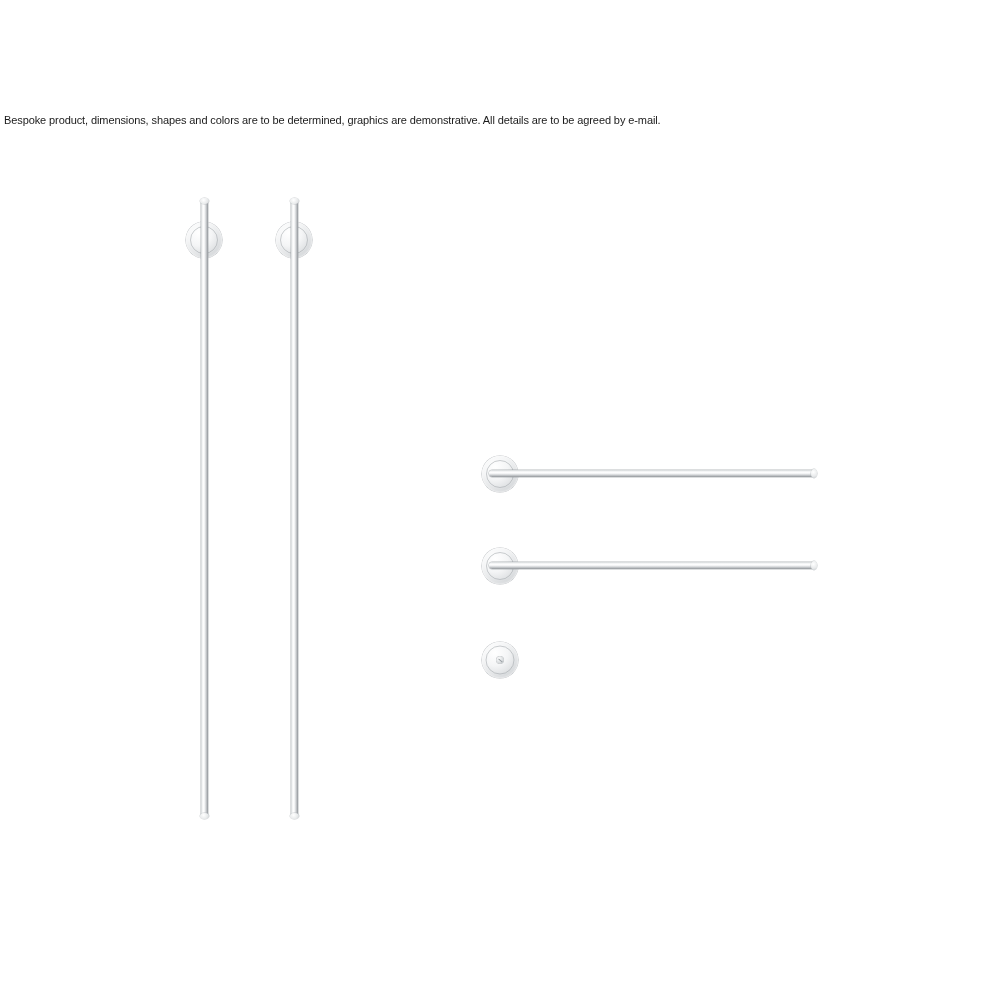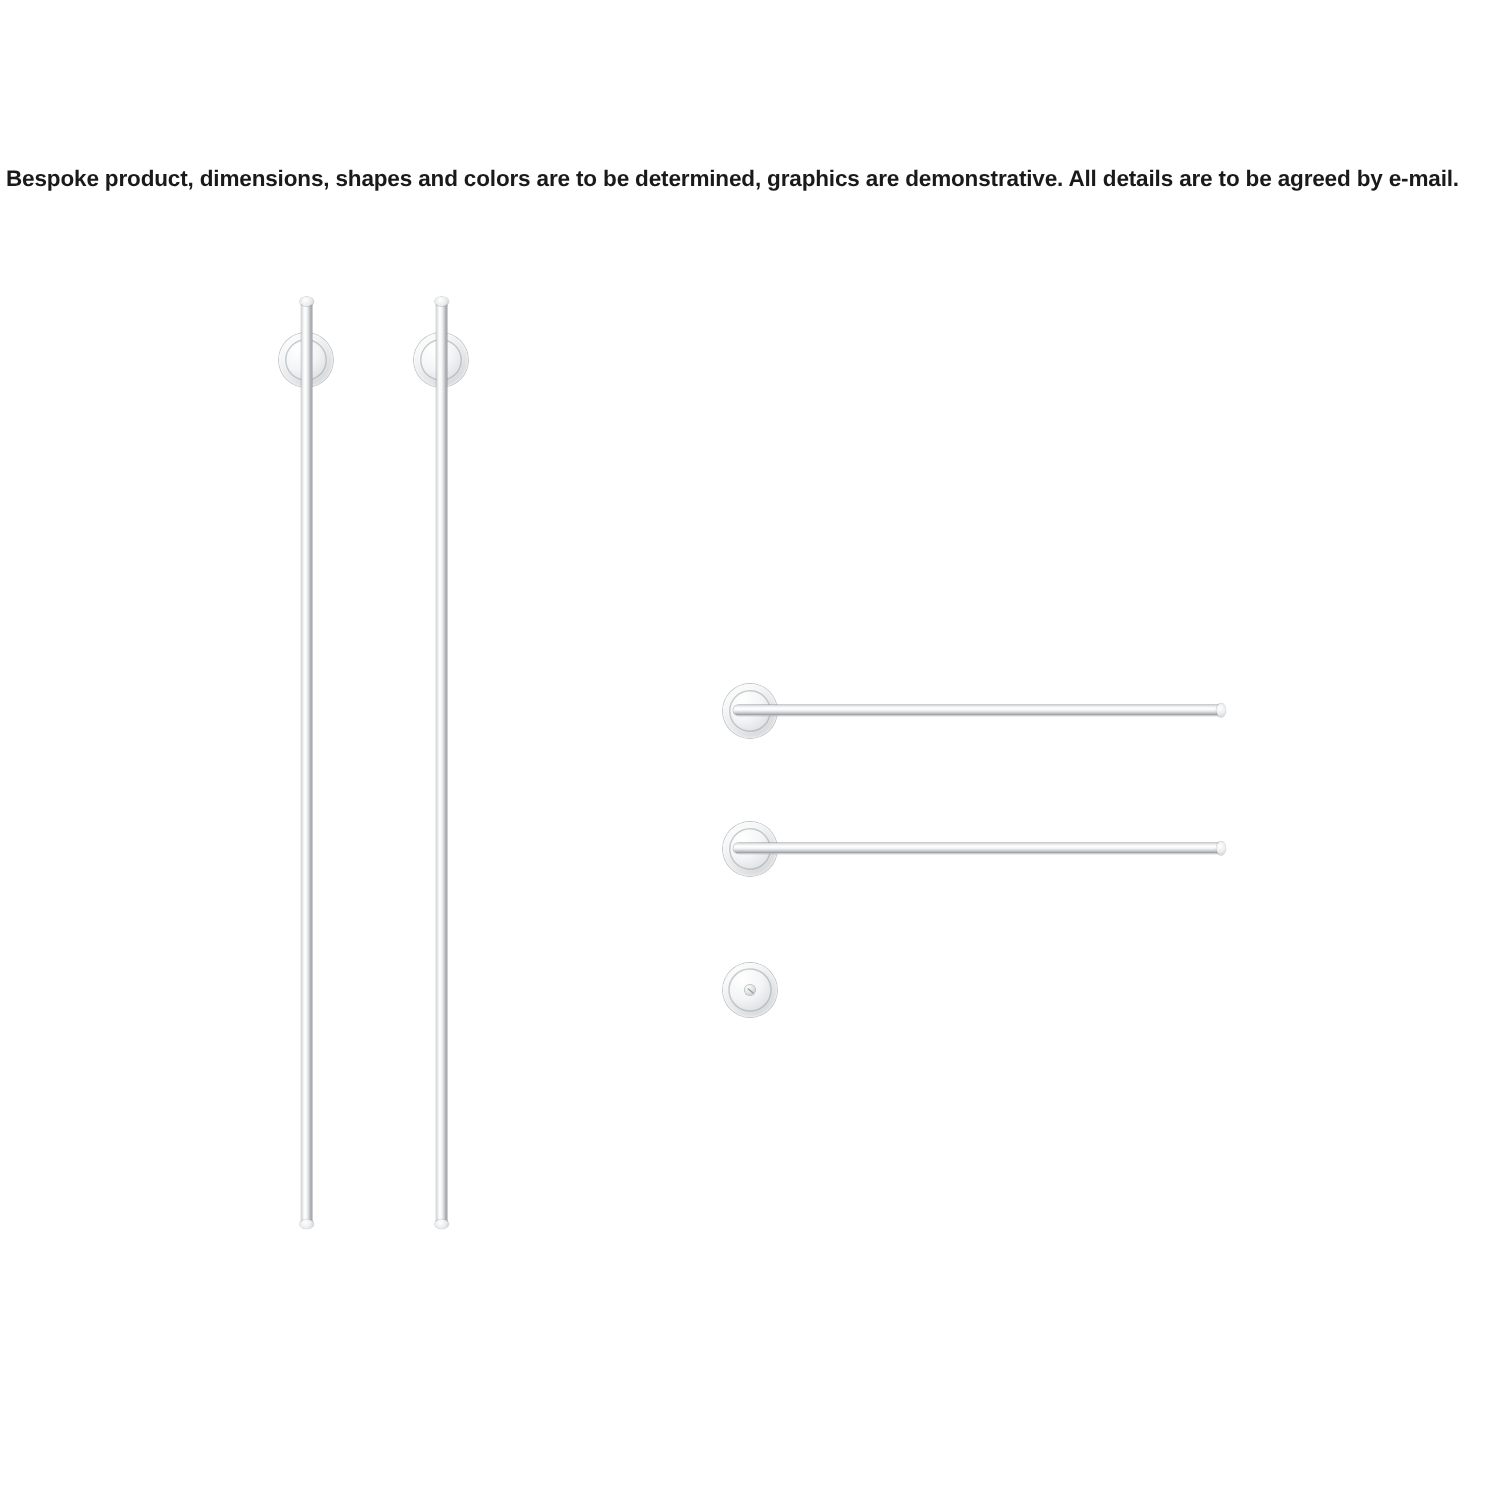--- a/index.html
+++ b/index.html
@@ -19,22 +19,22 @@
     left: 0;
     top: 0;
     width: 1000px;
     height: 1000px;
     background: #ffffff;
   }
   .disclaimer {
     position: absolute;
     left: 4px;
     top: 113px;
-    font-size: 15px;
-    font-weight: bold;
+    font-size: 11px;
+    font-weight: normal;
     color: #1a1a1a;
     letter-spacing: -0.1px;
     white-space: nowrap;
     line-height: 14px;
   }
   
   .part {
     position: absolute;
   }
   

